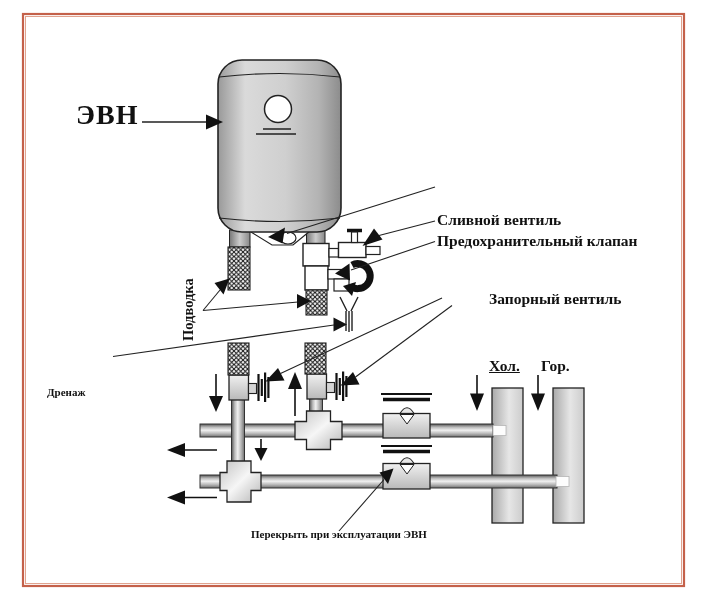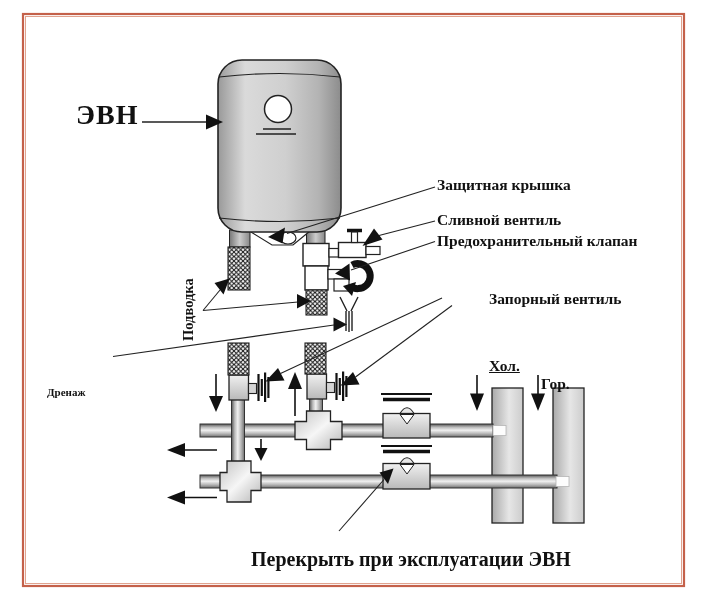--- a/index.html
+++ b/index.html
@@ -23,22 +23,22 @@
   .lbl-cover{left:437px;top:176px;font-size:15.5px;}
   .lbl-drainvalve{left:437px;top:211px;font-size:15.5px;}
   .lbl-safety{left:437px;top:232px;font-size:15.5px;}
   .lbl-shutoff{left:449px;top:290px;font-size:15.5px;margin-left:40px;}
   .lbl-supply{
     left:180px;top:341px;font-size:14.5px;
     transform:rotate(-90deg);transform-origin:0 0;
   }
   .lbl-drainage{left:47px;top:342px;font-size:11px;line-height:1.4;margin-top:43px;}
   .lbl-cold{left:489px;top:357px;font-size:15.5px;text-decoration:underline;}
-  .lbl-hot{left:541px;top:375px;font-size:15.5px;}
-  .lbl-note{left:251px;top:528px;font-size:20px;margin-top:20px;}
+  .lbl-hot{left:541px;top:357px;font-size:15.5px;}
+  .lbl-note{left:251px;top:528px;font-size:11px;}
 </style>
 </head>
 <body>
 
 <div class="canvas">
 
 <svg width="707" height="610" viewBox="0 0 707 610">
   <defs>
     <linearGradient id="tankG" x1="0" y1="0" x2="1" y2="0">
       <stop offset="0" stop-color="#999"></stop>
@@ -248,21 +248,20 @@
           <polygon points="297,294 297,308.5 311,301" stroke="none"></polygon>
     </g>
     <g>
       <path d="M339,531 L384,479.5" stroke-width="1.1"></path>
           <polygon points="393.5,468.5 379.5,472.5 388,484" stroke="none"></polygon>
     </g>
   </g>
 </svg>
 
 <div class="lbl lbl-evn">ЭВН</div>
-<div class="lbl lbl-cover">Защитная крышка</div>
 <div class="lbl lbl-safety">Предохранительный клапан</div>
 <div class="lbl lbl-drainvalve">Сливной вентиль</div>
 <div class="lbl lbl-shutoff">Запорный вентиль</div>
 <div class="lbl lbl-supply">Подводка</div>
 <div class="lbl lbl-drainage">
   <div>Дренаж</div>
 </div>
 <div class="lbl lbl-cold">Хол.</div>
 <div class="lbl lbl-hot">Гор.</div>
 <div class="lbl lbl-note">Перекрыть при эксплуатации ЭВН</div>

